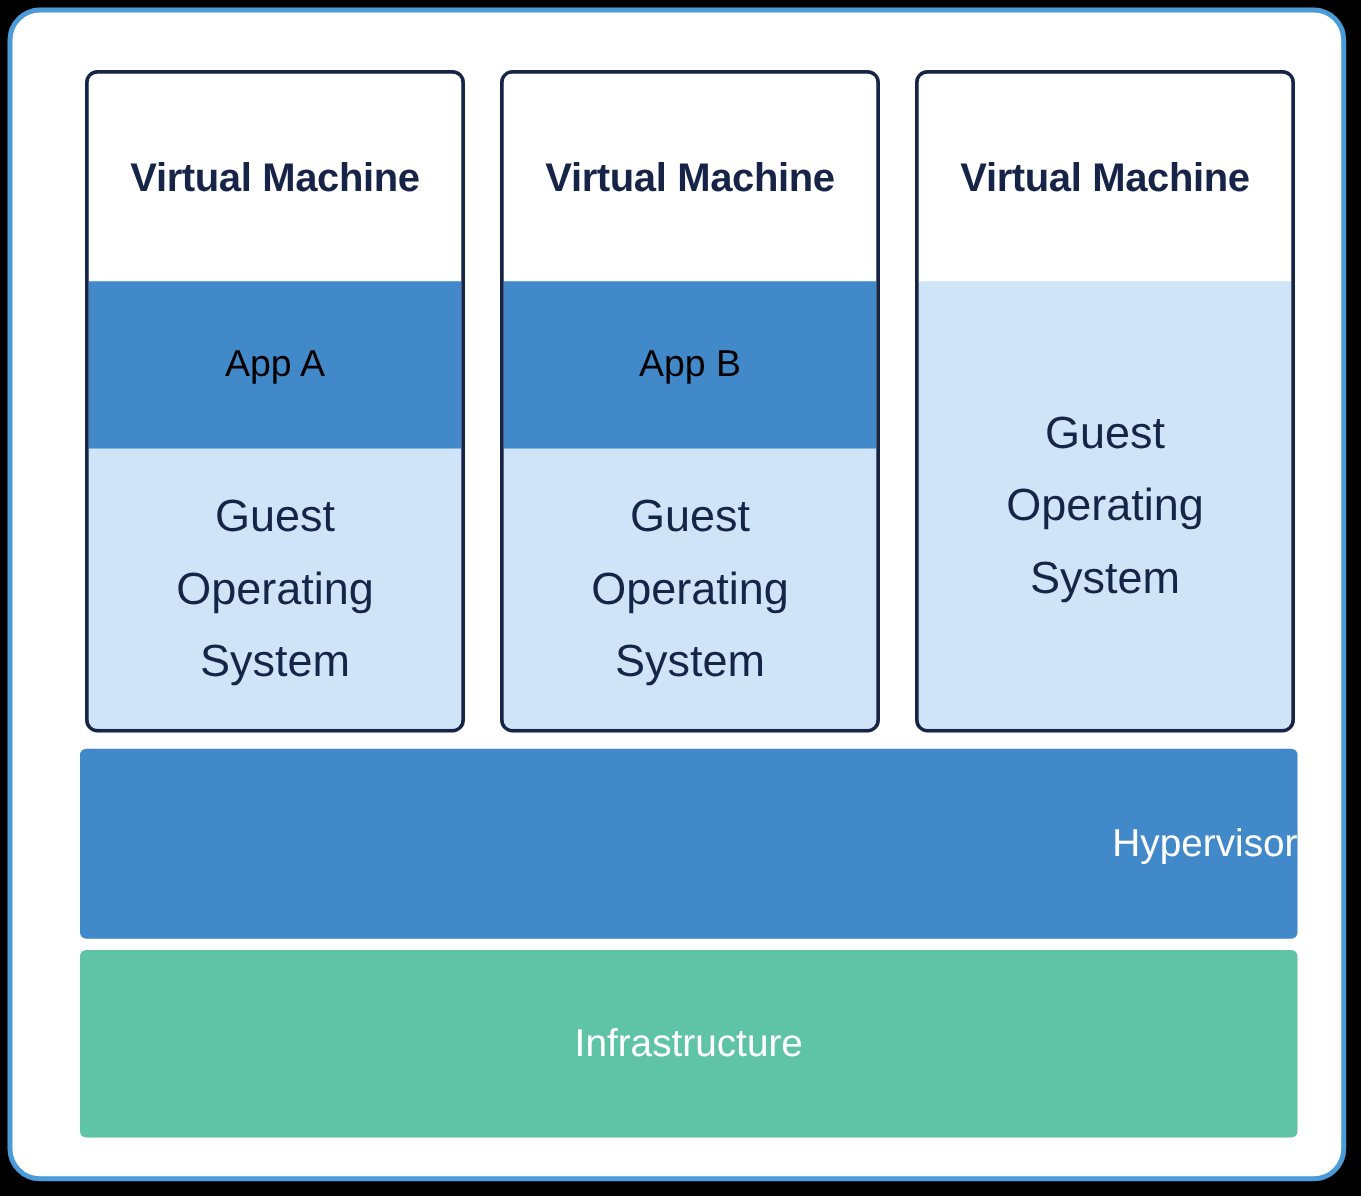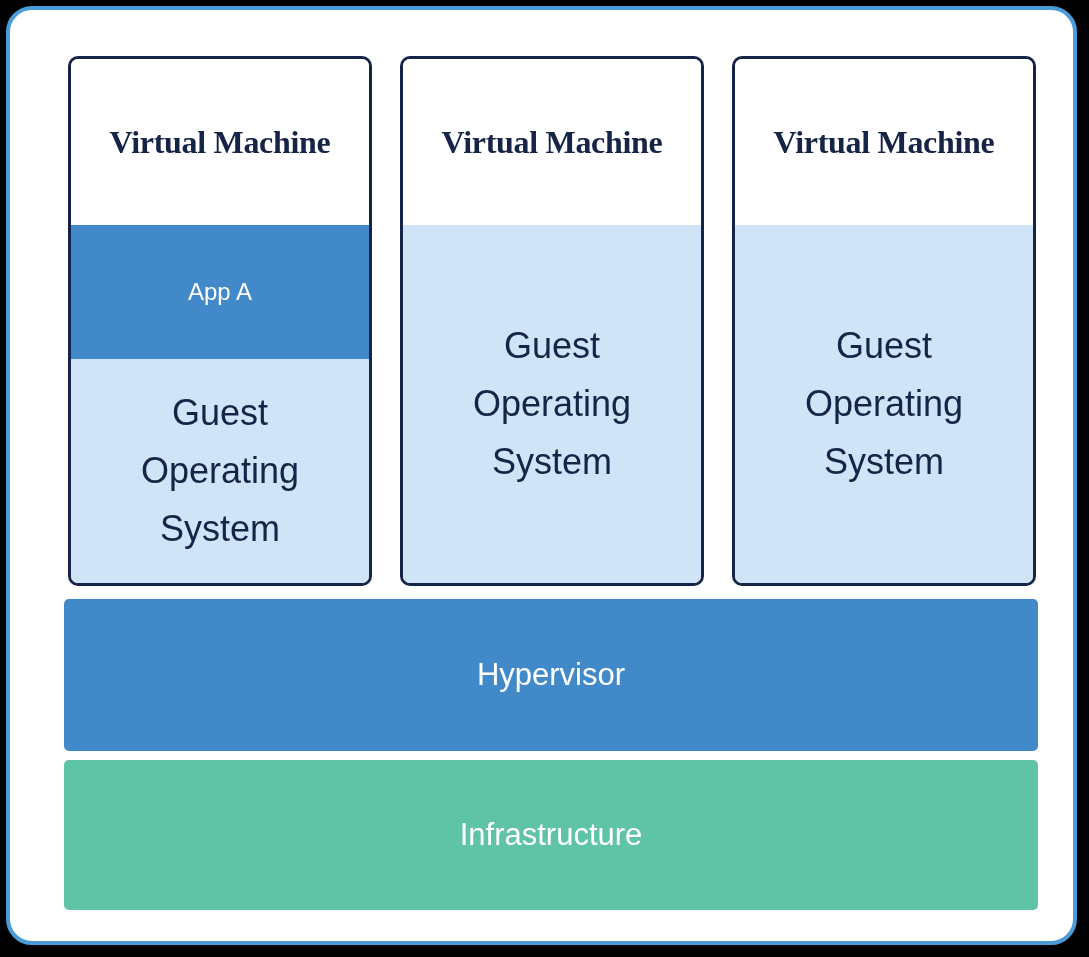--- a/index.html
+++ b/index.html
@@ -67,35 +67,34 @@
     background: #ffffff;
     flex: 0 0 auto;
   }
 
   .vm-title {
     font-size: 32px;
     font-weight: bold;
     color: #162447;
     letter-spacing: -0.3px;
     white-space: nowrap;
-    font-family: Liberation Serif, serif;
   }
 
   .vm-app-band {
     flex: 0 0 auto;
     height: 134px;
     background: #4189c8;
     display: flex;
     align-items: center;
     justify-content: center;
   }
 
   .vm-app-label {
-    font-size: 24px;
-    color: #ffffff;
+    font-size: 30px;
+    color: #000000;
     font-weight: normal;
   }
 
   .vm-guest-band {
     flex: 1 1 auto;
     background: #cfe4f7;
     display: flex;
     align-items: center;
     justify-content: center;
     text-align: center;
@@ -117,20 +116,21 @@
     border-radius: 5px;
     display: flex;
     align-items: center;
     justify-content: center;
   }
 
   #hypervisor-band {
     top: 589px;
     height: 152px;
     background: #4189c8;
+    justify-content: flex-end;
   }
 
   #infrastructure-band {
     top: 750px;
     height: 150px;
     background: #5fc3a5;
   }
 
   .band-label {
     font-size: 31px;
@@ -157,20 +157,23 @@
           <span class="vm-guest-label">Guest
 Operating
 System</span>
         </div>
       </div>
 
       <div class="vm-box">
         <div class="vm-title-zone">
           <span class="vm-title">Virtual Machine</span>
         </div>
+        <div class="vm-app-band">
+          <span class="vm-app-label">App B</span>
+        </div>
         <div class="vm-guest-band">
           <span class="vm-guest-label">Guest
 Operating
 System</span>
         </div>
       </div>
 
       <div class="vm-box">
         <div class="vm-title-zone">
           <span class="vm-title">Virtual Machine</span>

